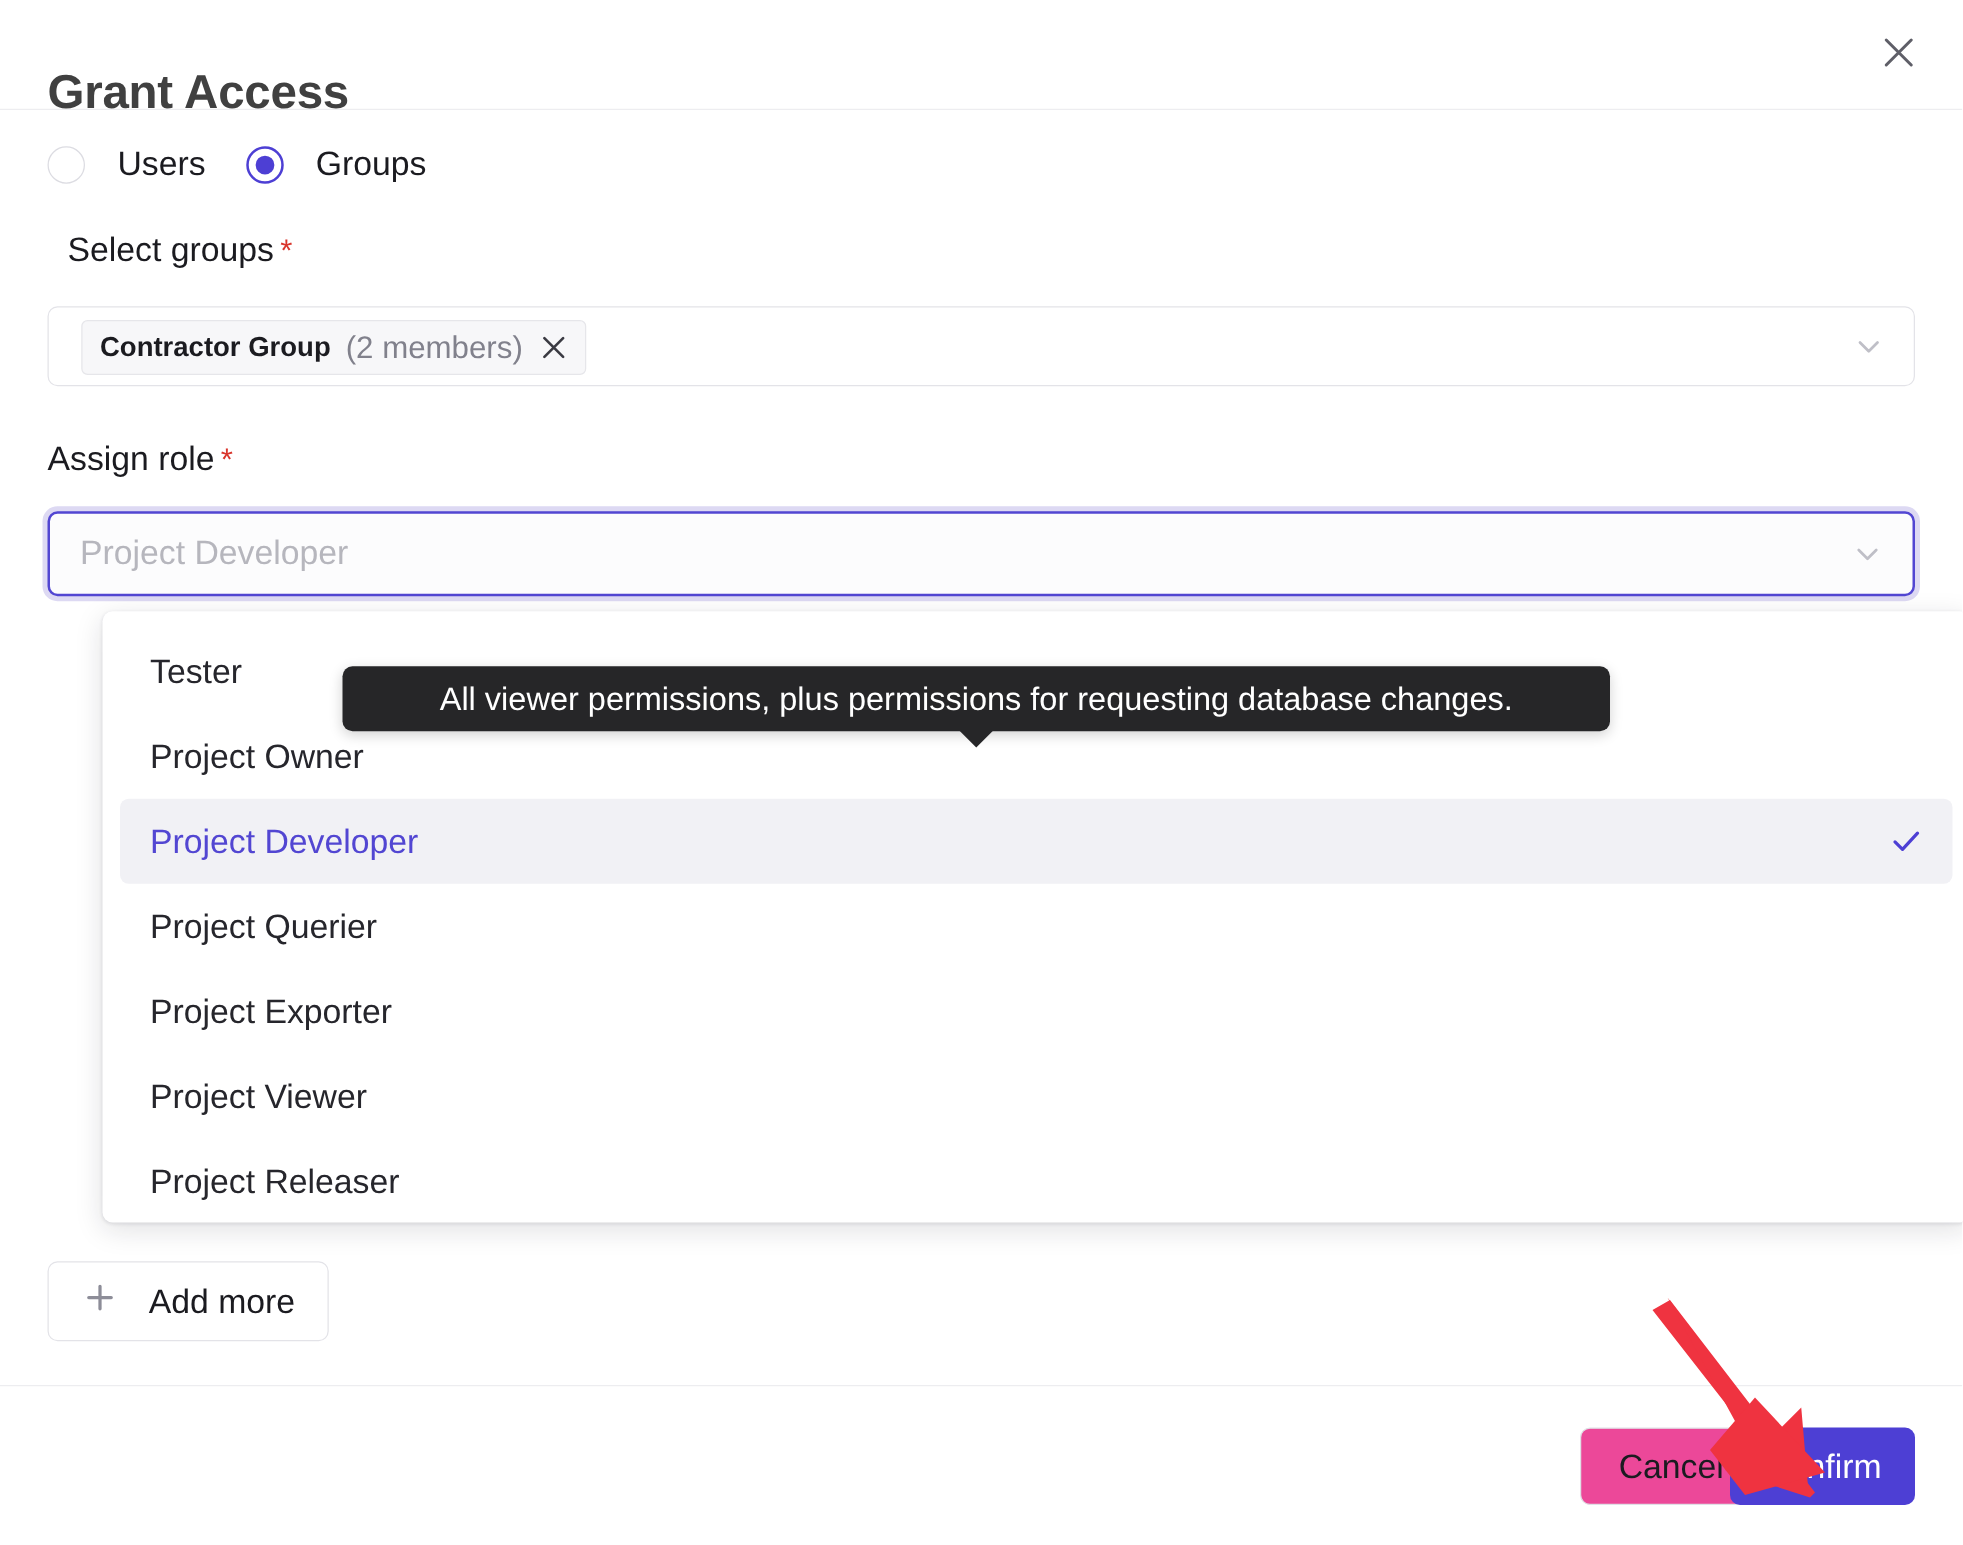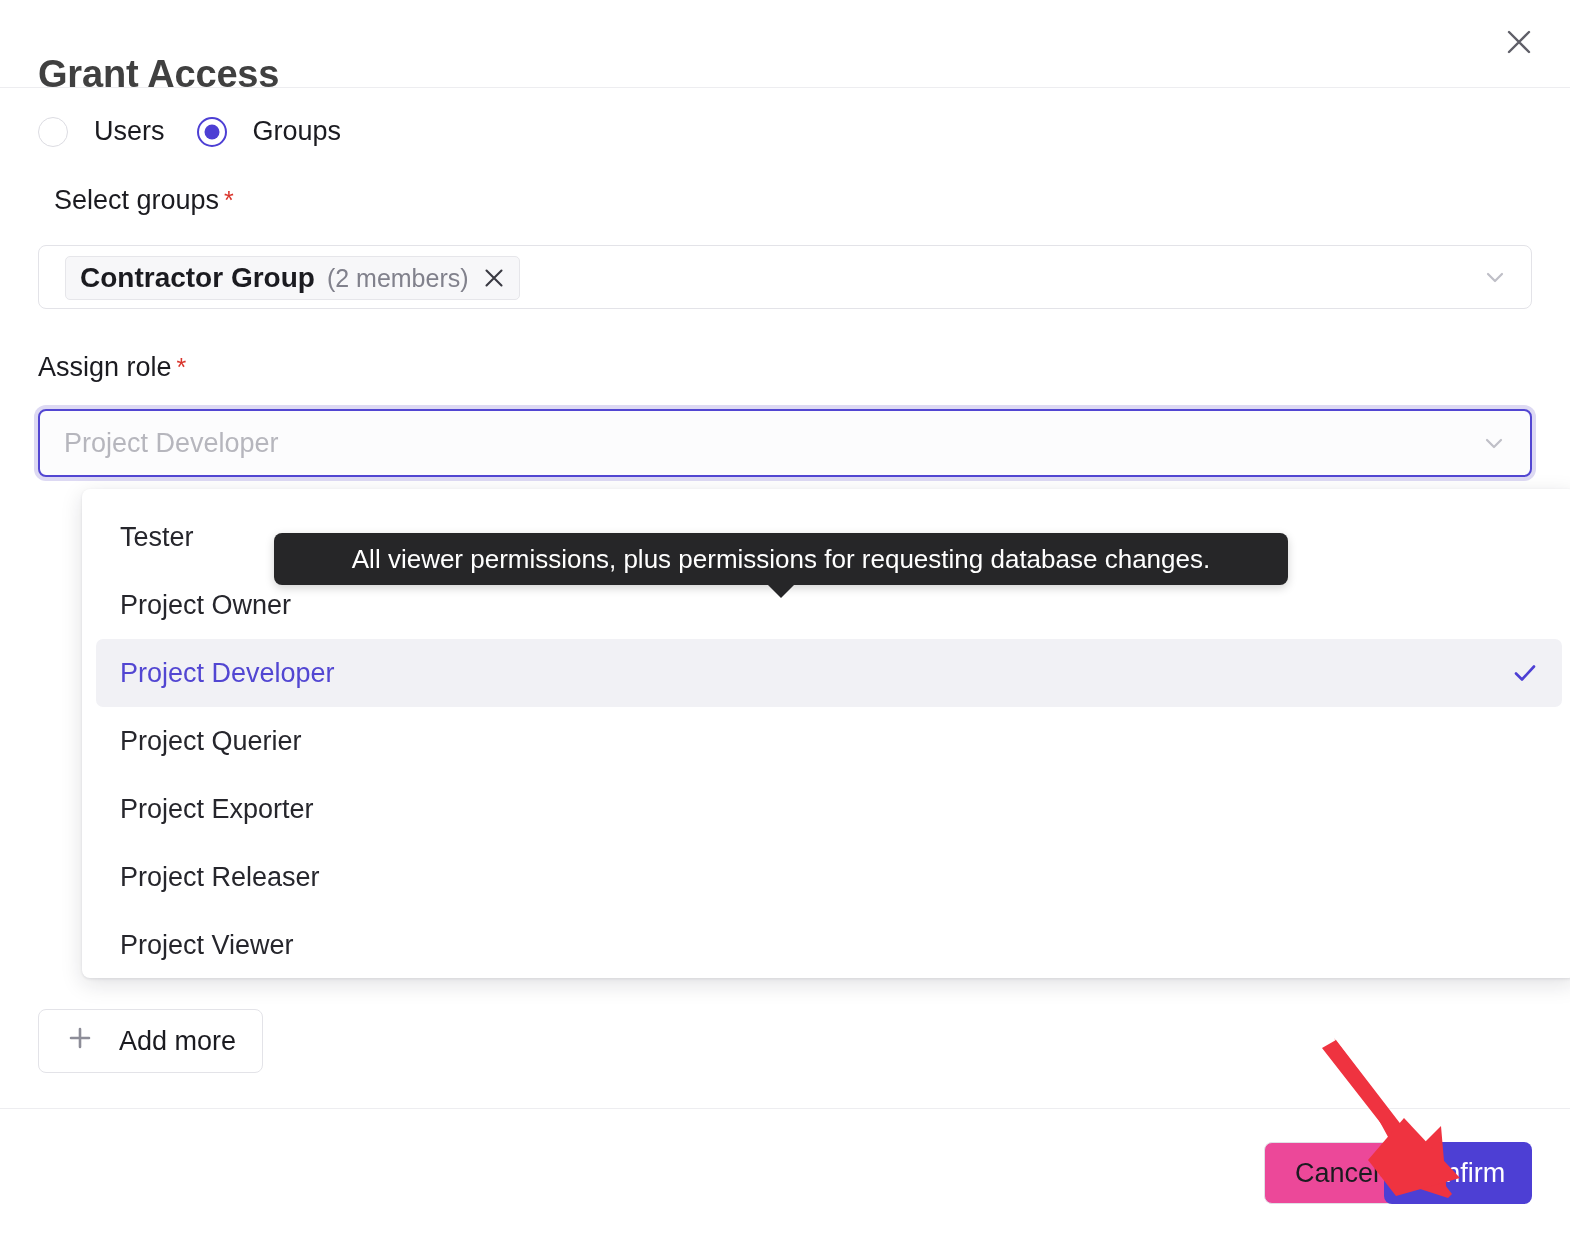--- a/index.html
+++ b/index.html
@@ -74,21 +74,21 @@
     width: 1494px; height: 64px;
     border: 1px solid #e3e3e8; border-radius: 8px;
     background: #fff; cursor: pointer;
   }
   .chip {
     position: absolute; left: 26px; top: 10px;
     height: 44px; padding: 0 12px 0 14px;
     display: flex; align-items: center; gap: 12px;
     background: #f7f7f9; border: 1px solid #e6e6ea; border-radius: 5px;
   }
-  .chip-name { font-size: 28px; font-weight: bold; color: #1b1b20; }
+  .chip-name { font-size: 22px; font-weight: bold; color: #1b1b20; }
   .chip-count { font-size: 25px; color: #81818c; }
   .chip-x { display: flex; align-items: center; cursor: pointer; }
 
   
   .role-box {
     position: absolute; left: 38px; top: 409px;
     width: 1494px; height: 68px;
     border: 2px solid #5246d2; border-radius: 8px;
     background: #fcfcfd; cursor: pointer;
     box-shadow: 0 0 0 4px #ddd9f3;
@@ -255,24 +255,24 @@
         </svg>
       </span>
     </div>
     <div class="opt">
       <span>Project Querier</span>
     </div>
     <div class="opt">
       <span>Project Exporter</span>
     </div>
     <div class="opt">
+      <span>Project Viewer</span>
+    </div>
+    <div class="opt">
       <span>Project Releaser</span>
-    </div>
-    <div class="opt">
-      <span>Project Viewer</span>
     </div>
   </div>
 
   <div class="tooltip">
     <span class="tooltip-text">All viewer permissions, plus permissions for requesting database changes.</span>
     <span class="tooltip-arrow"></span>
   </div>
 
   <div class="add-more">
     <span>

